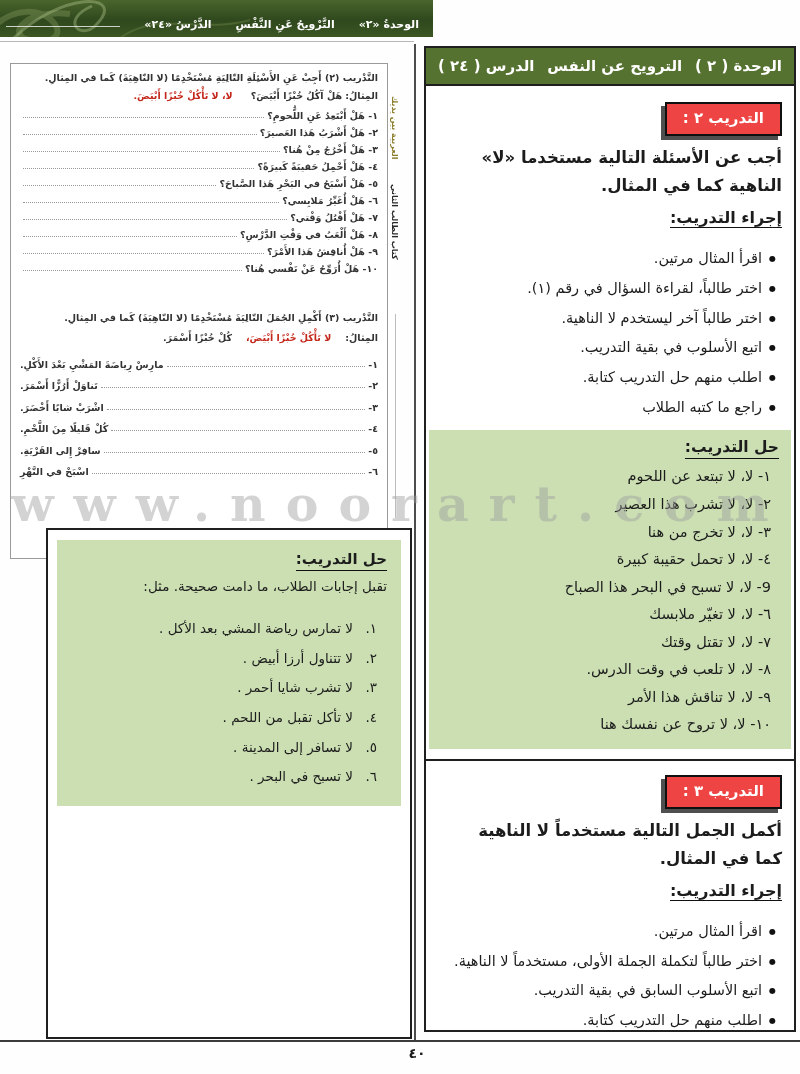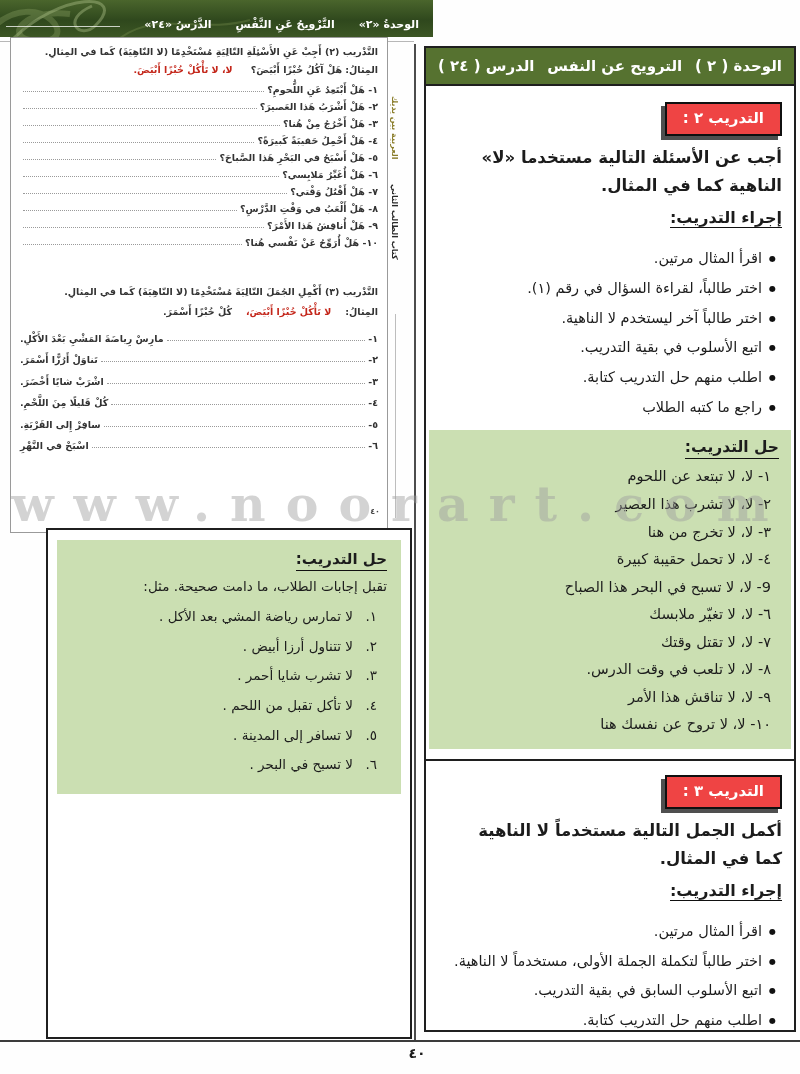--- a/index.html
+++ b/index.html
@@ -29,21 +29,21 @@
   
   .watermark {
     position:absolute; left:0; top:478px; width:800px; z-index:60; pointer-events:none;
     direction:ltr; text-align:center; font-family:"DejaVu Serif", serif;
     font-size:49px; font-weight:bold; letter-spacing:20px; line-height:1.1;
     color:rgba(158,158,158,.45); white-space:nowrap;
   }
 
   
   .mini {
-    position:absolute; left:10px; top:37px; width:378px; height:496px;
+    position:absolute; left:10px; top:63px; width:378px; height:496px;
     border:1px solid #9a9a9a; background:#fff; padding:7px 9px 0; overflow:hidden;
     font-size:9.5px; font-weight:bold; color:#333;
   }
   .mini-title  { height:16px; line-height:14px; }
   .mini-exrow  { display:flex; gap:18px; height:17px; align-items:center; }
   .red { color:#c4271b; }
   .q-row { display:flex; align-items:flex-end; height:17px; }
   .q-row .qt { white-space:nowrap; }
   .dots { flex:1; border-bottom:1px dotted #9a9a9a; margin:0 3px 3px; min-width:12px; }
   .mini-gap { height:36px; }
@@ -59,21 +59,21 @@
   .side-book   { left:390px; top:184px; color:#2a2a2a; }
   .side-line   { position:absolute; left:395px; top:314px; width:1px; height:204px; background:#bdbdbd; }
 
   
   .answers-box {
     position:absolute; left:46px; top:528px; width:366px; height:511px;
     border:2px solid #1f1f1f; background:#fff; padding:10px 9px; overflow:hidden;
   }
   .answers-panel { background:#cbdfb2; padding:9px 14px 14px; }
   .ans-title { display:inline-block; font-weight:bold; font-size:15px; border-bottom:1.5px solid #111; padding-bottom:2px; margin-bottom:7px; }
-  .ans-note  { font-size:13.5px; margin-bottom:8px; }
+  .ans-note  { font-size:13.5px; margin-bottom:20px; }
   .ans-item  { display:flex; gap:9px; font-size:13.5px; line-height:2.2; padding-right:10px; }
   .ans-item .n { min-width:15px; }
 
   
   .rcol {
     position:absolute; left:424px; top:46px; width:372px; height:986px;
     border:2px solid #1f1f1f; background:#fff; overflow:hidden;
   }
   .rhead {
     height:38px; background:#567230; border-bottom:2px solid #1f1f1f; color:#fff;

